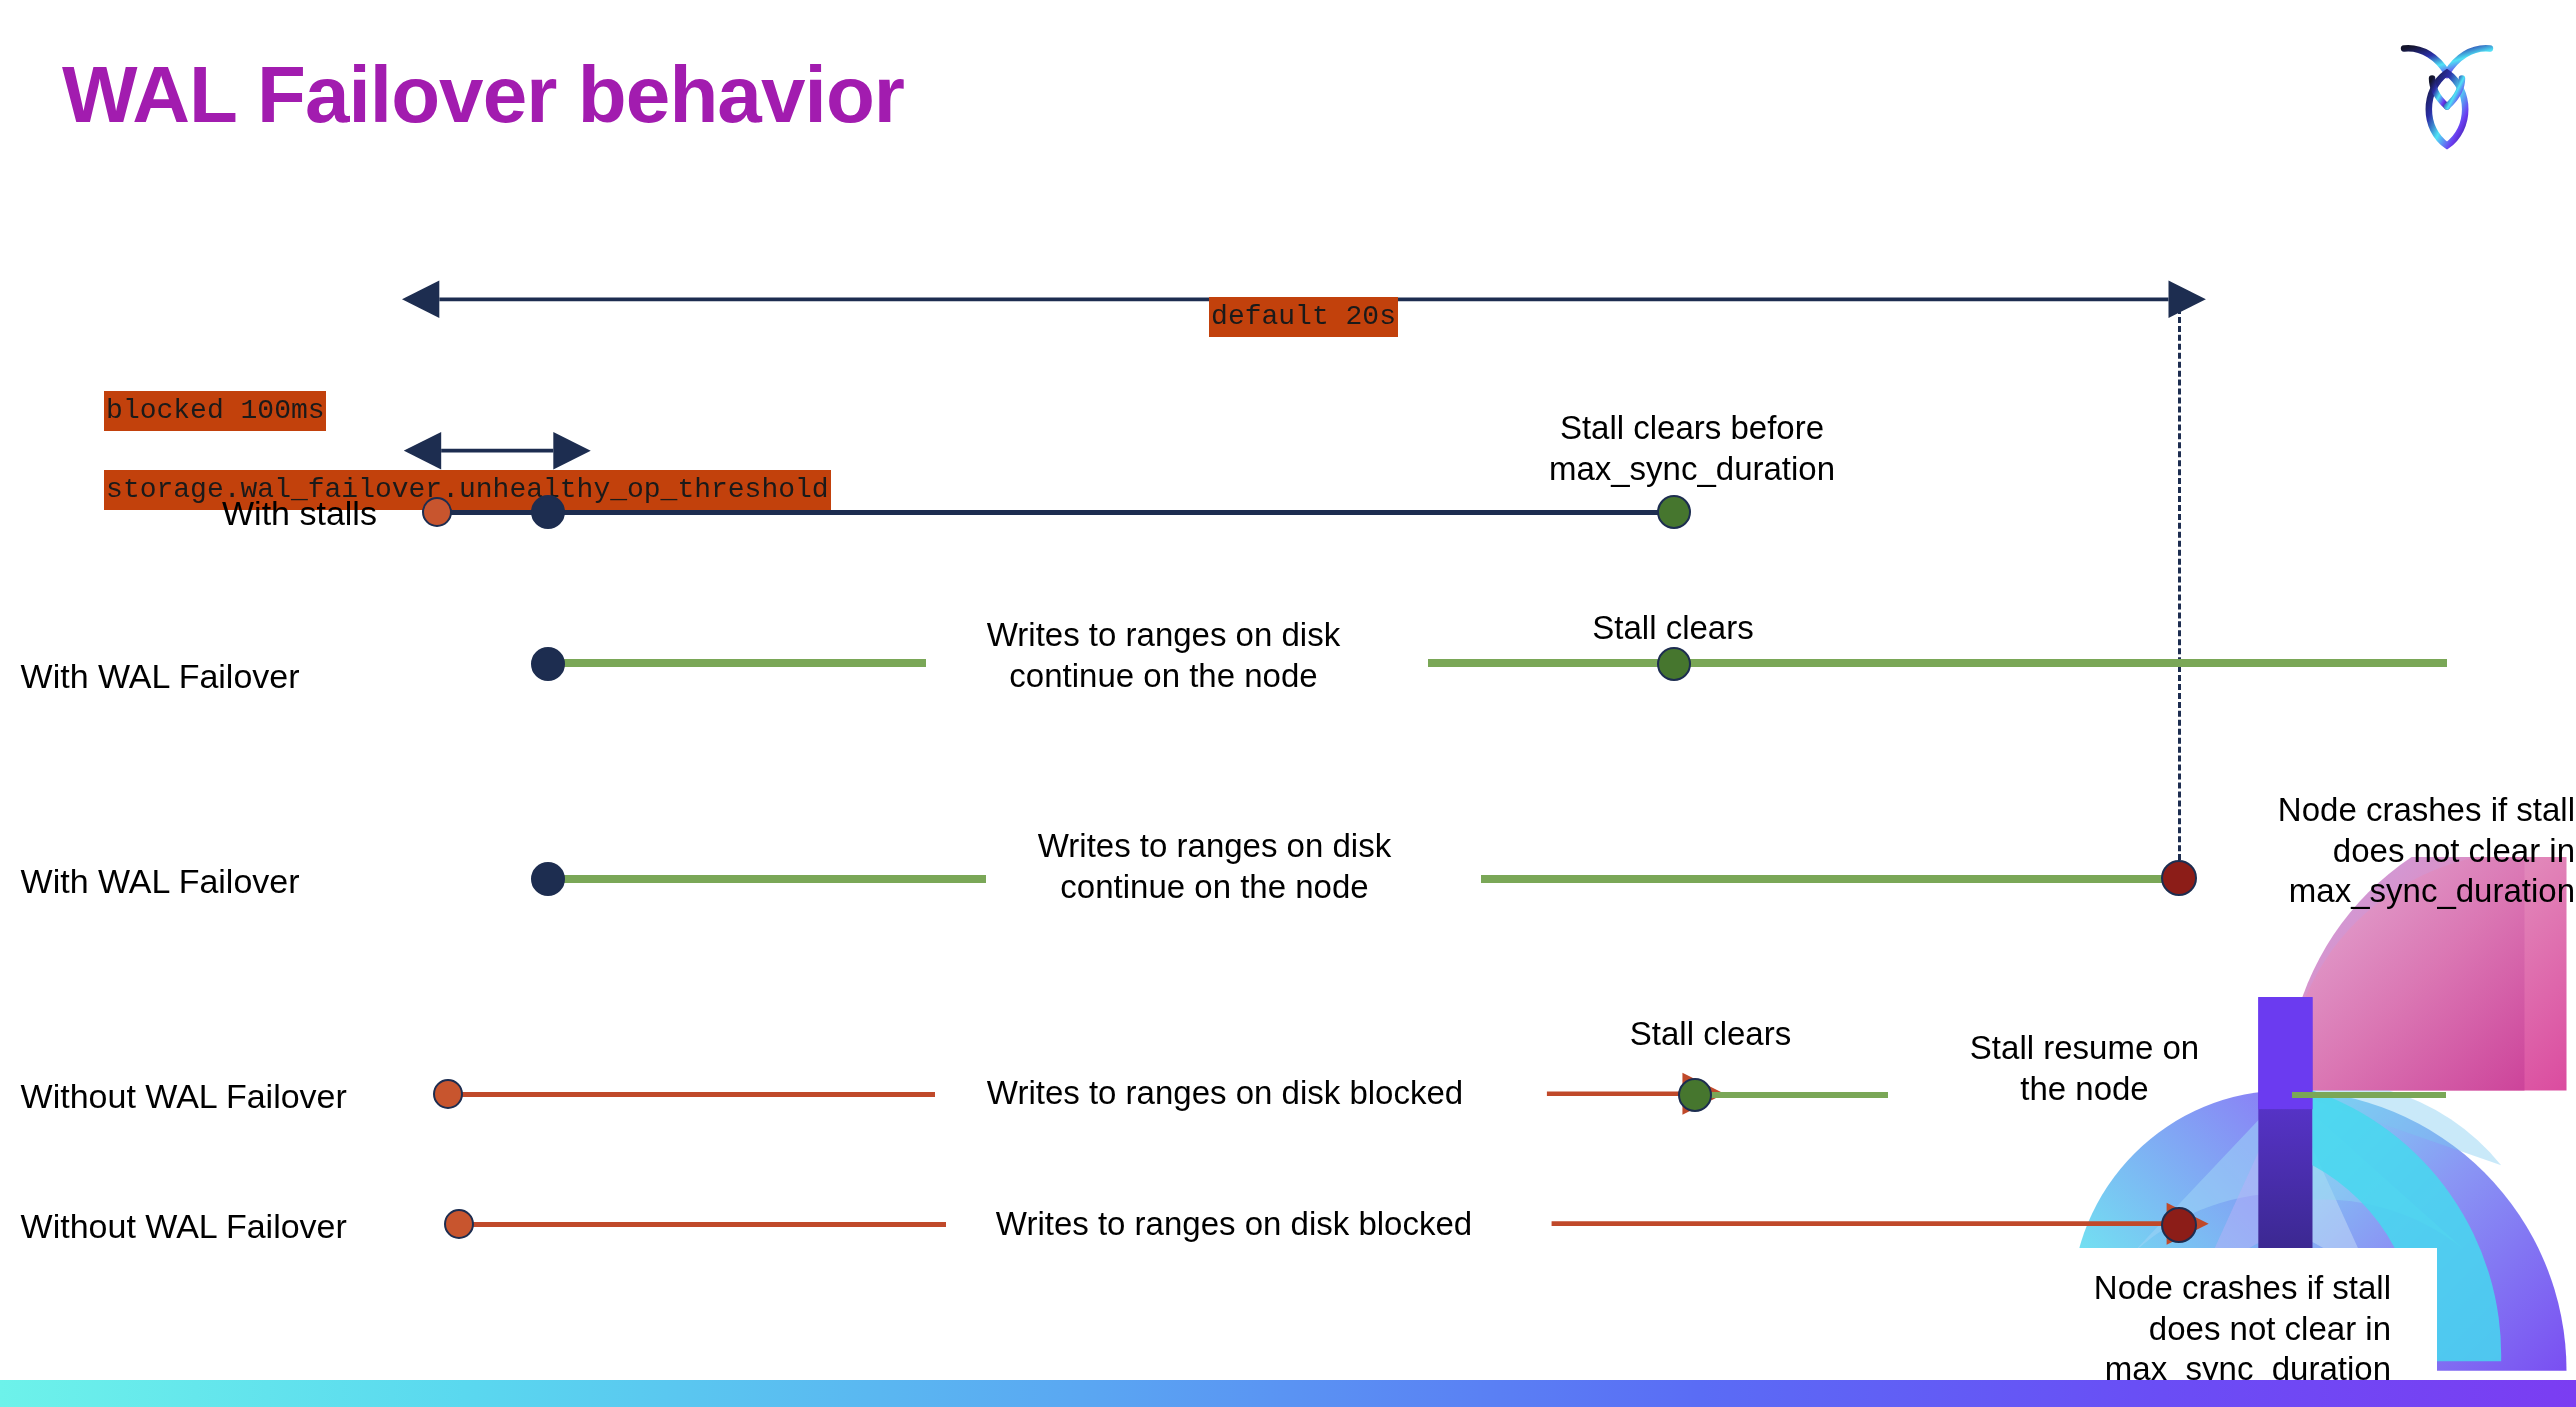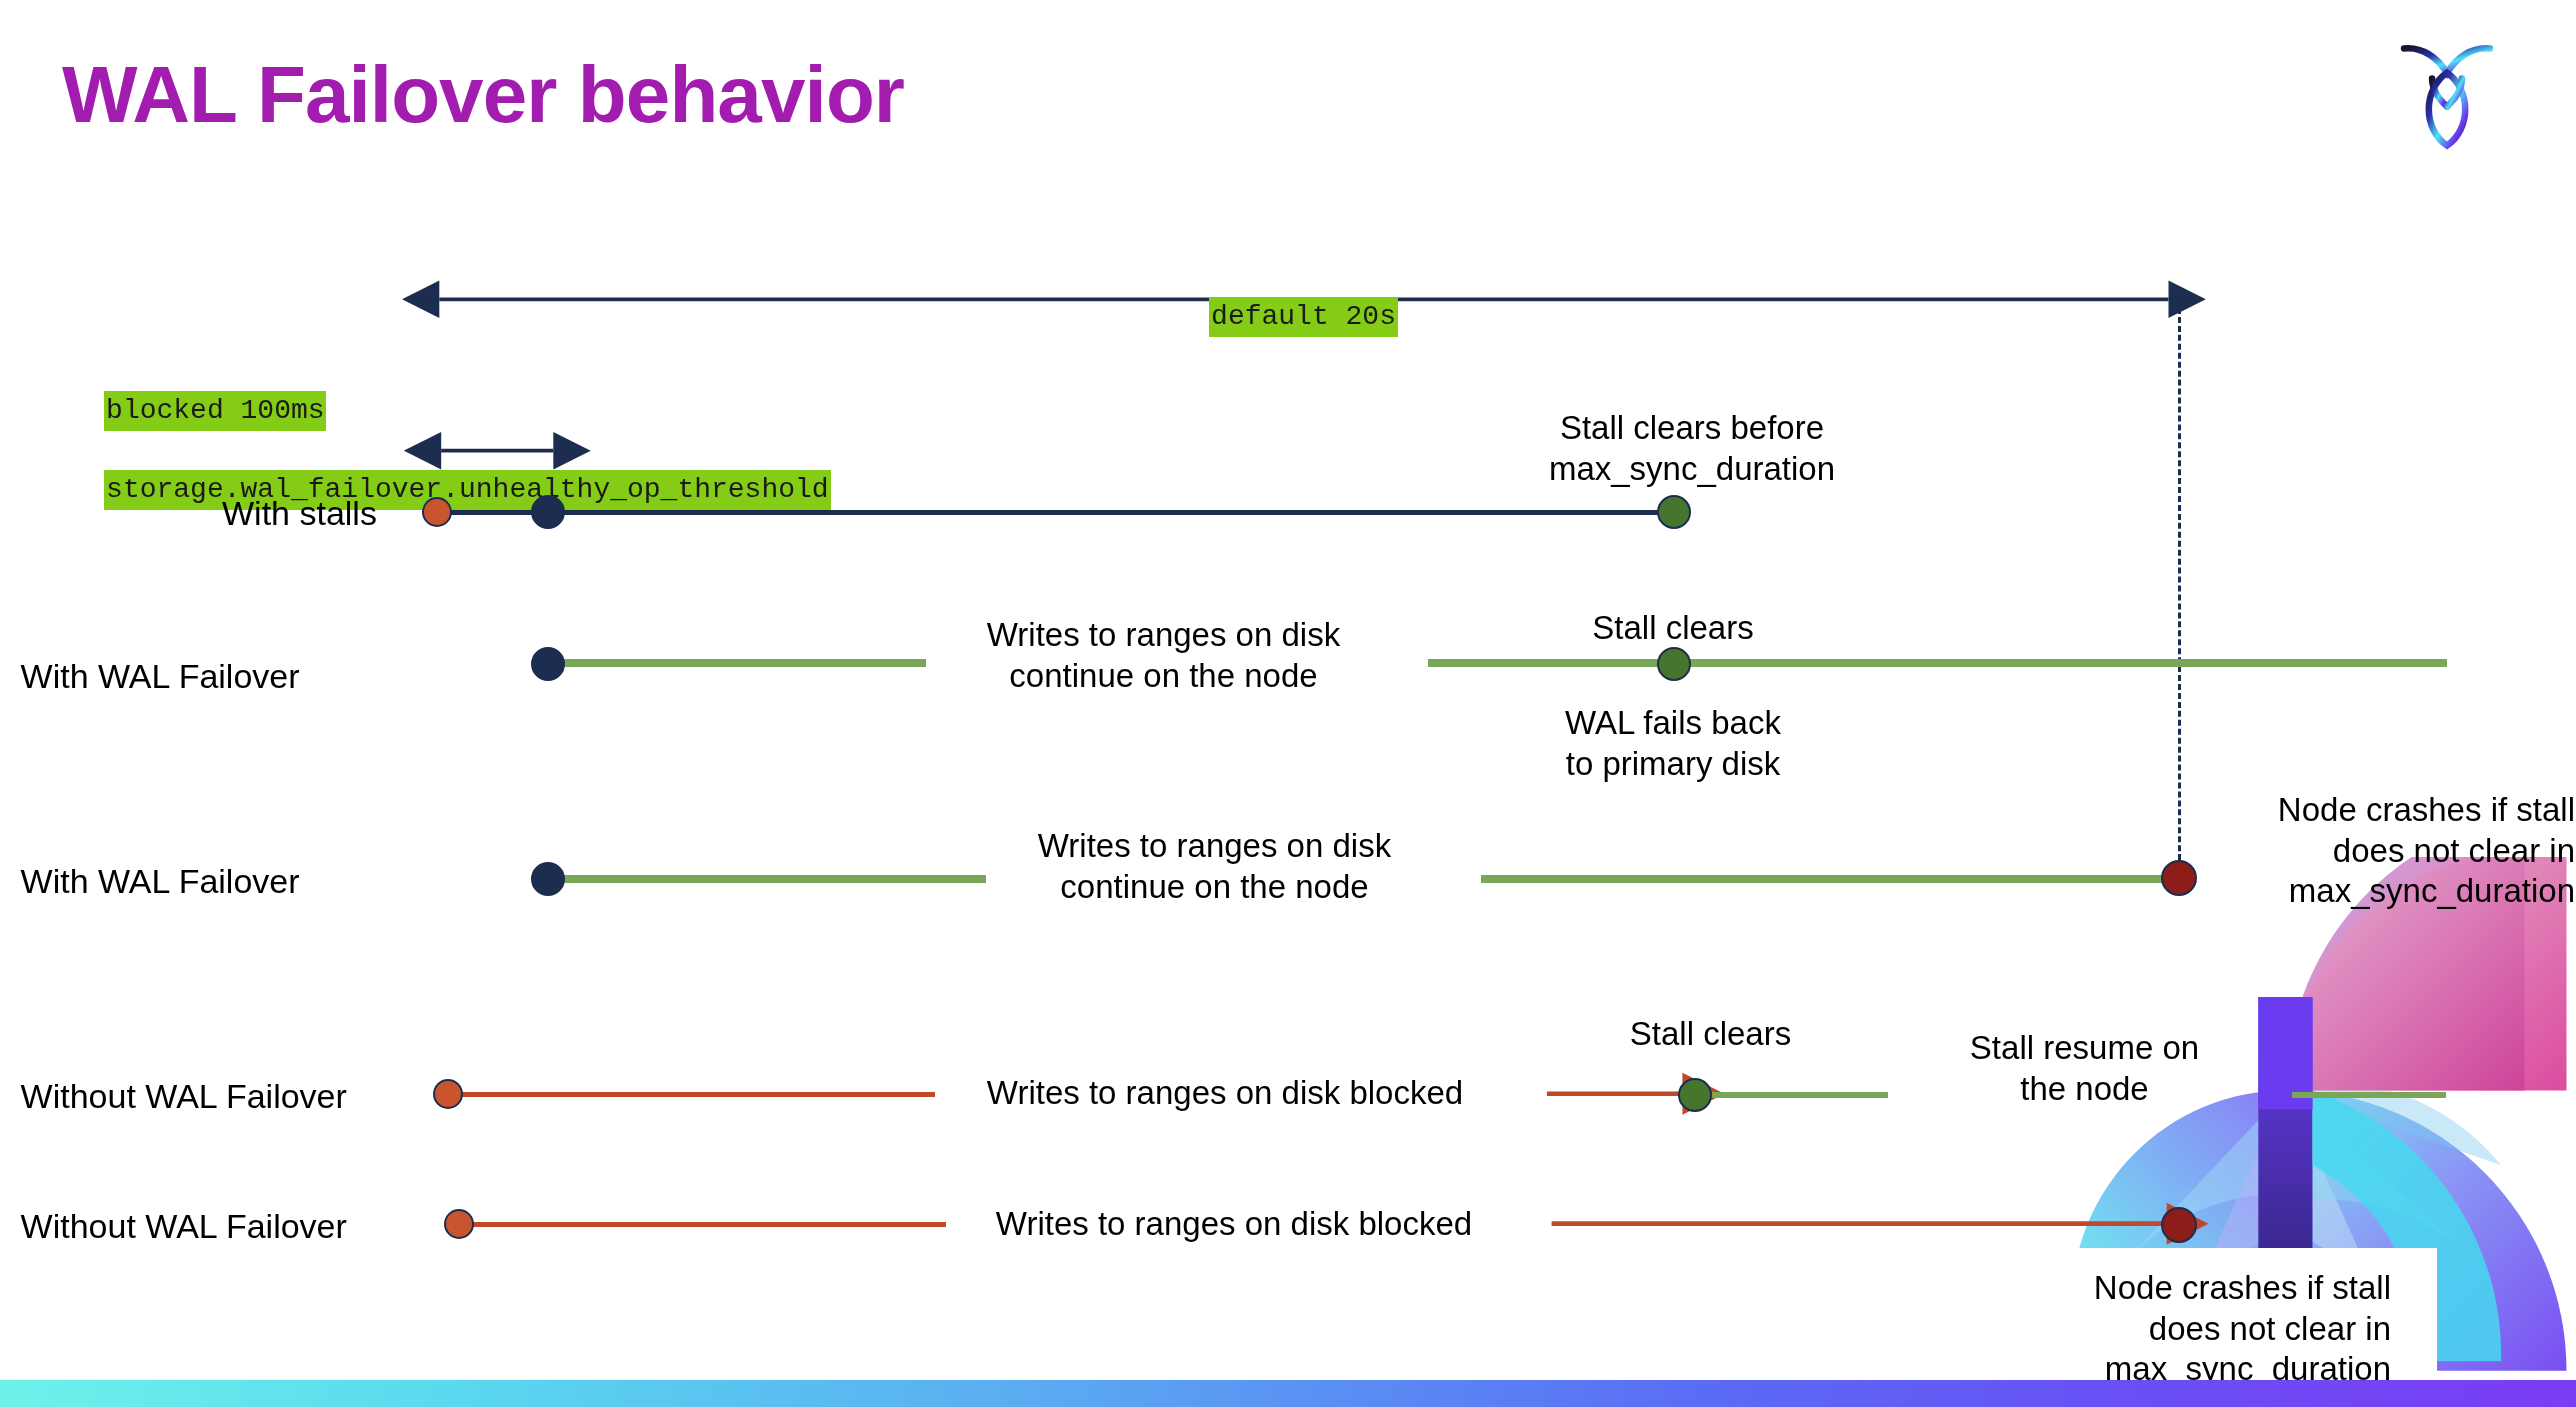--- a/index.html
+++ b/index.html
@@ -72,21 +72,21 @@
   
   .codechip {
     position: absolute;
     font-family: "Liberation Mono", "DejaVu Sans Mono", monospace;
     font-size: 28px;
     line-height: 1.42;
     color: #1a1a1a;
     white-space: pre;
   }
   .codechip span {
-    background: #84cc16;
+    background: #c2410c;
     display: inline-block;
     padding: 0 1.9px;
   }
 
   
   .rowlabel {
     position: absolute;
     font-size: 34px;
     color: #000000;
     white-space: nowrap;
@@ -247,22 +247,20 @@
 max_sync_duration</div>
 
   <div class="rowlabel" style="left:20.6px; top:657px;">With WAL Failover</div>
   <div class="seg green" style="left:547px; top:659px; width:379px;"></div>
   <div class="seg green" style="left:1428px; top:659px; width:1019px;"></div>
   <div class="dot navy" style="left:531px; top:647px; width:34px; height:34px;"></div>
   <div class="dot green" style="left:1657px; top:647px; width:34px; height:34px;"></div>
   <div class="txt center" style="left:944px; top:615px; width:439px;">Writes to ranges on disk
 continue on the node</div>
   <div class="txt center" style="left:1519px; top:608px; width:308px;">Stall clears</div>
-  <div class="txt center" style="left:1505px; top:703px; width:336px;">WAL fails  back
-to primary disk</div>
 
   <div class="rowlabel" style="left:20.6px; top:862px;">With WAL Failover</div>
   <div class="seg green" style="left:547px; top:875px; width:439px;"></div>
   <div class="seg green" style="left:1481px; top:875px; width:696px;"></div>
   <div class="dot navy" style="left:531px; top:862px; width:34px; height:34px;"></div>
   <div class="dot darkred" style="left:2161px; top:860px; width:36px; height:36px;"></div>
   <div class="txt center" style="left:995px; top:826px; width:439px;">Writes to ranges on disk
 continue on the node</div>
   <div class="txt left" style="left:2220px; top:790px; width:355px;">Node crashes if stall
 does not clear in

